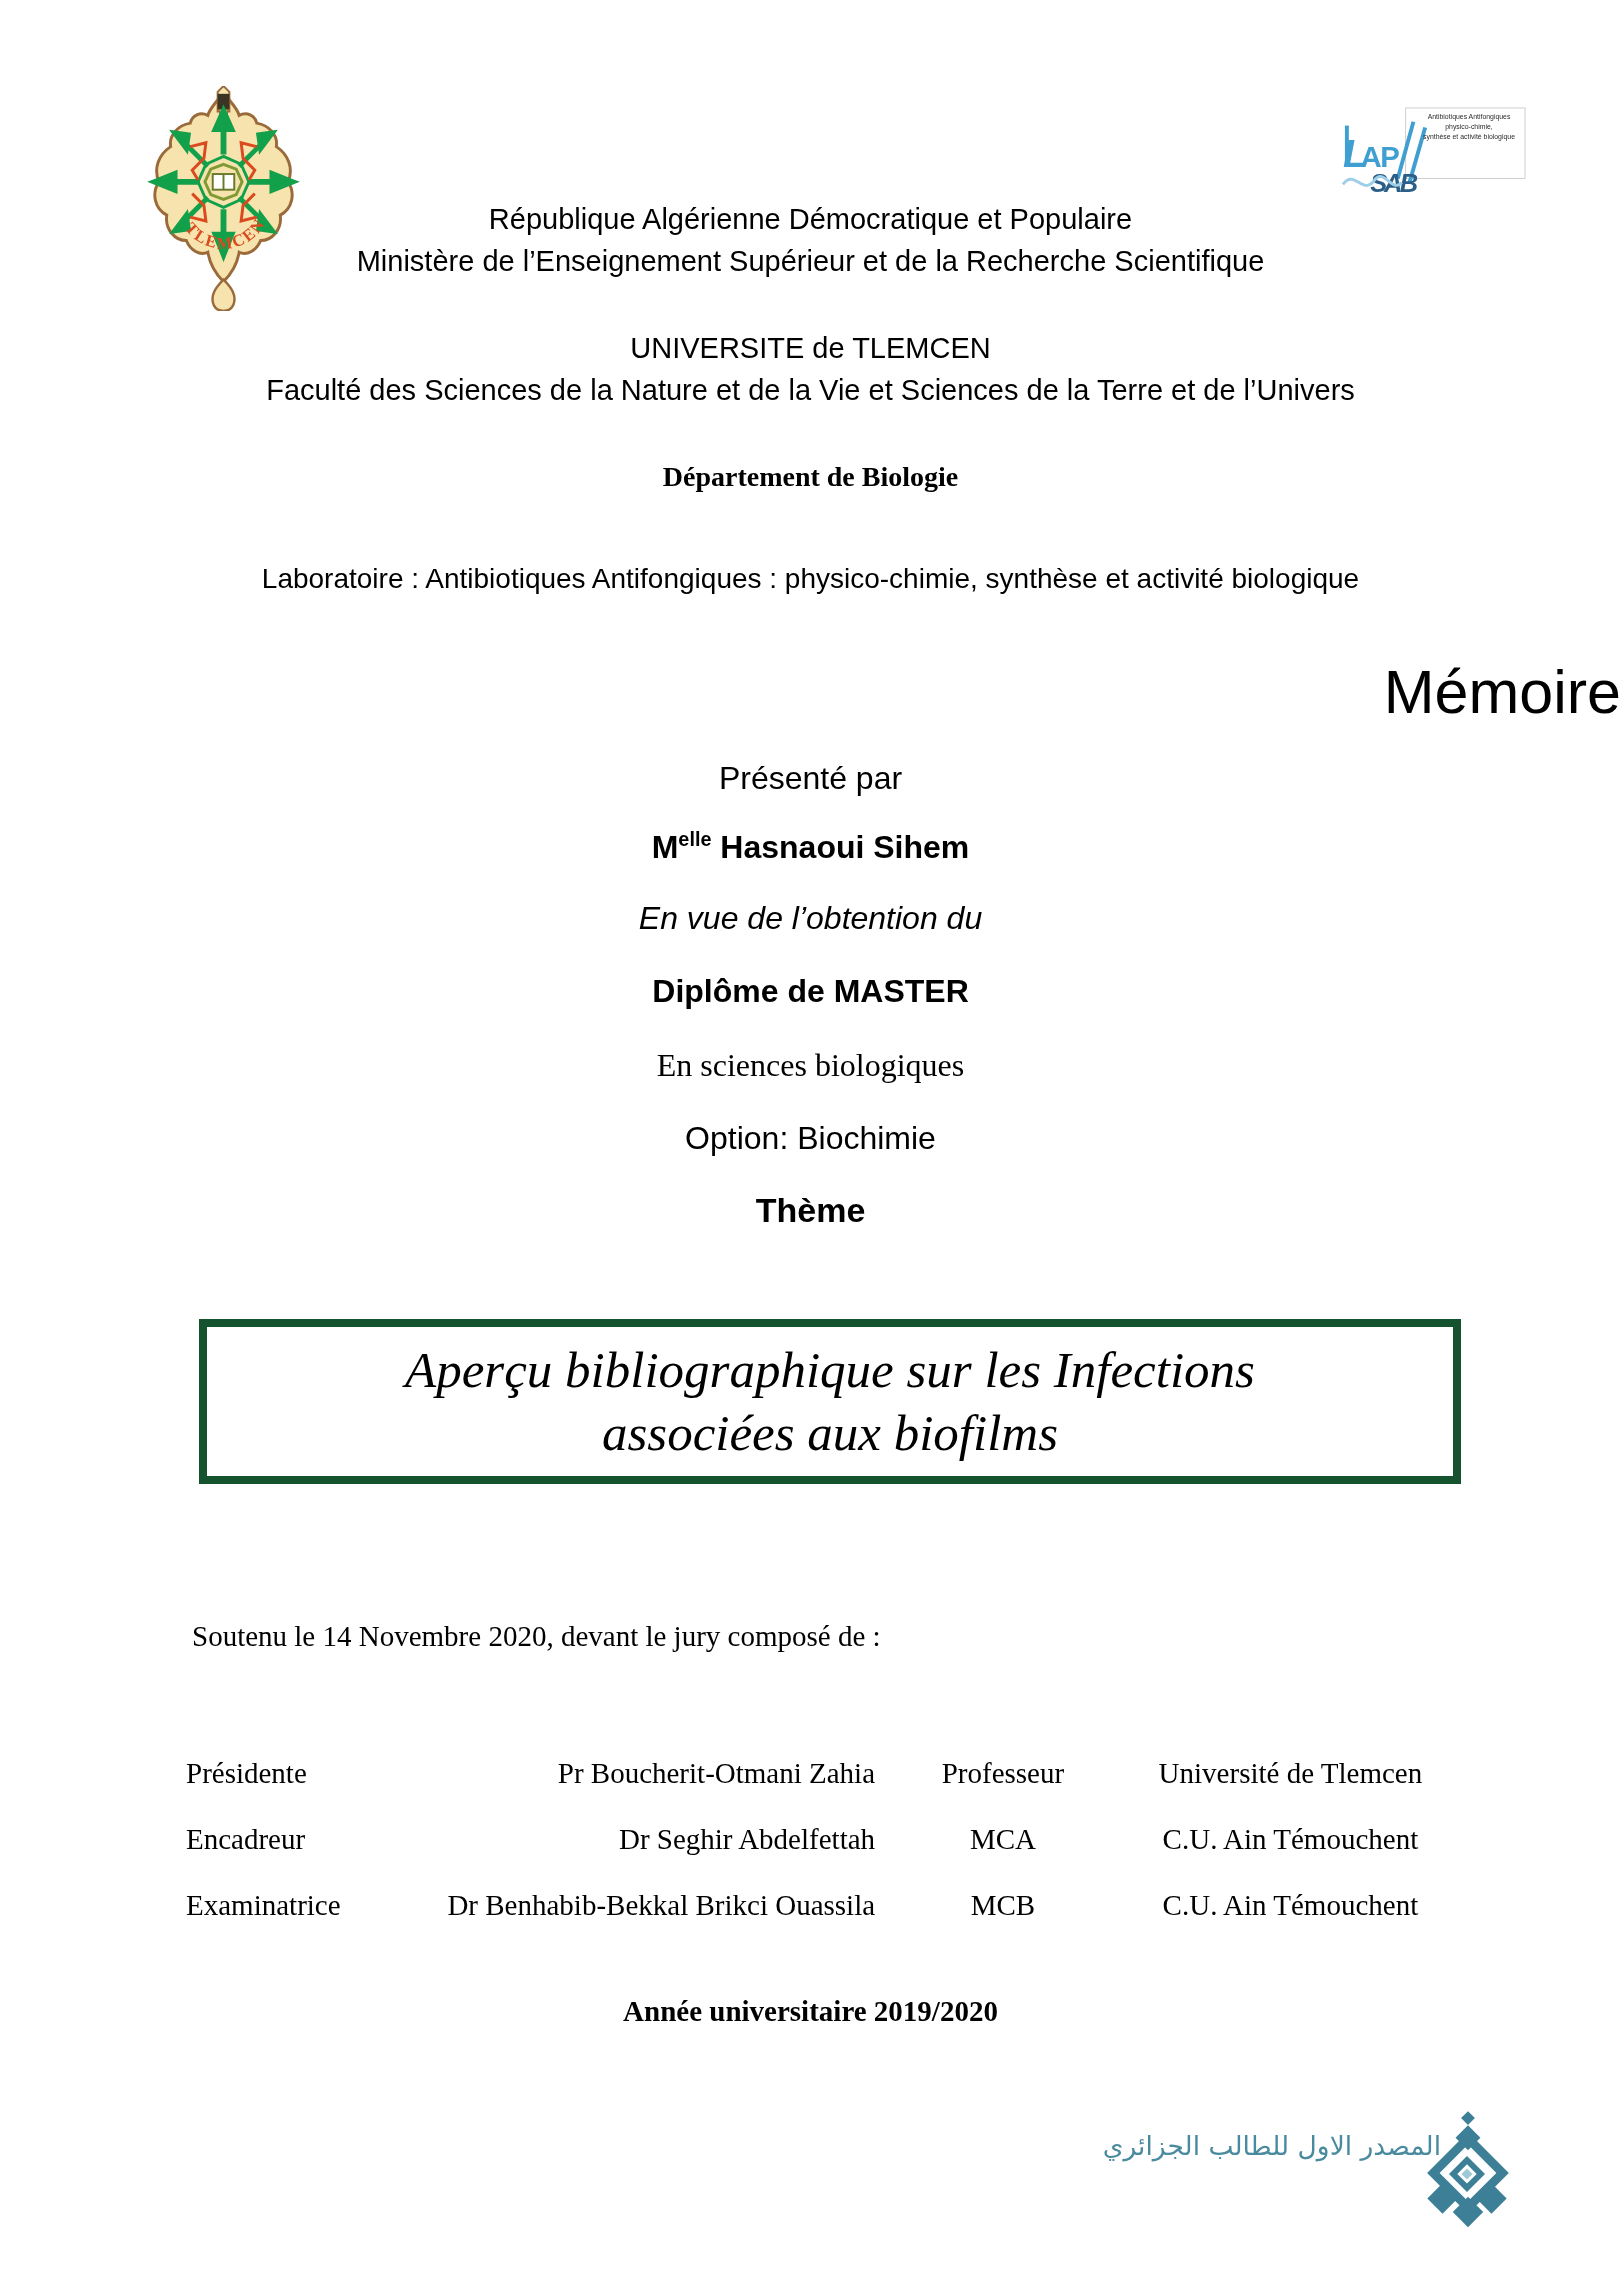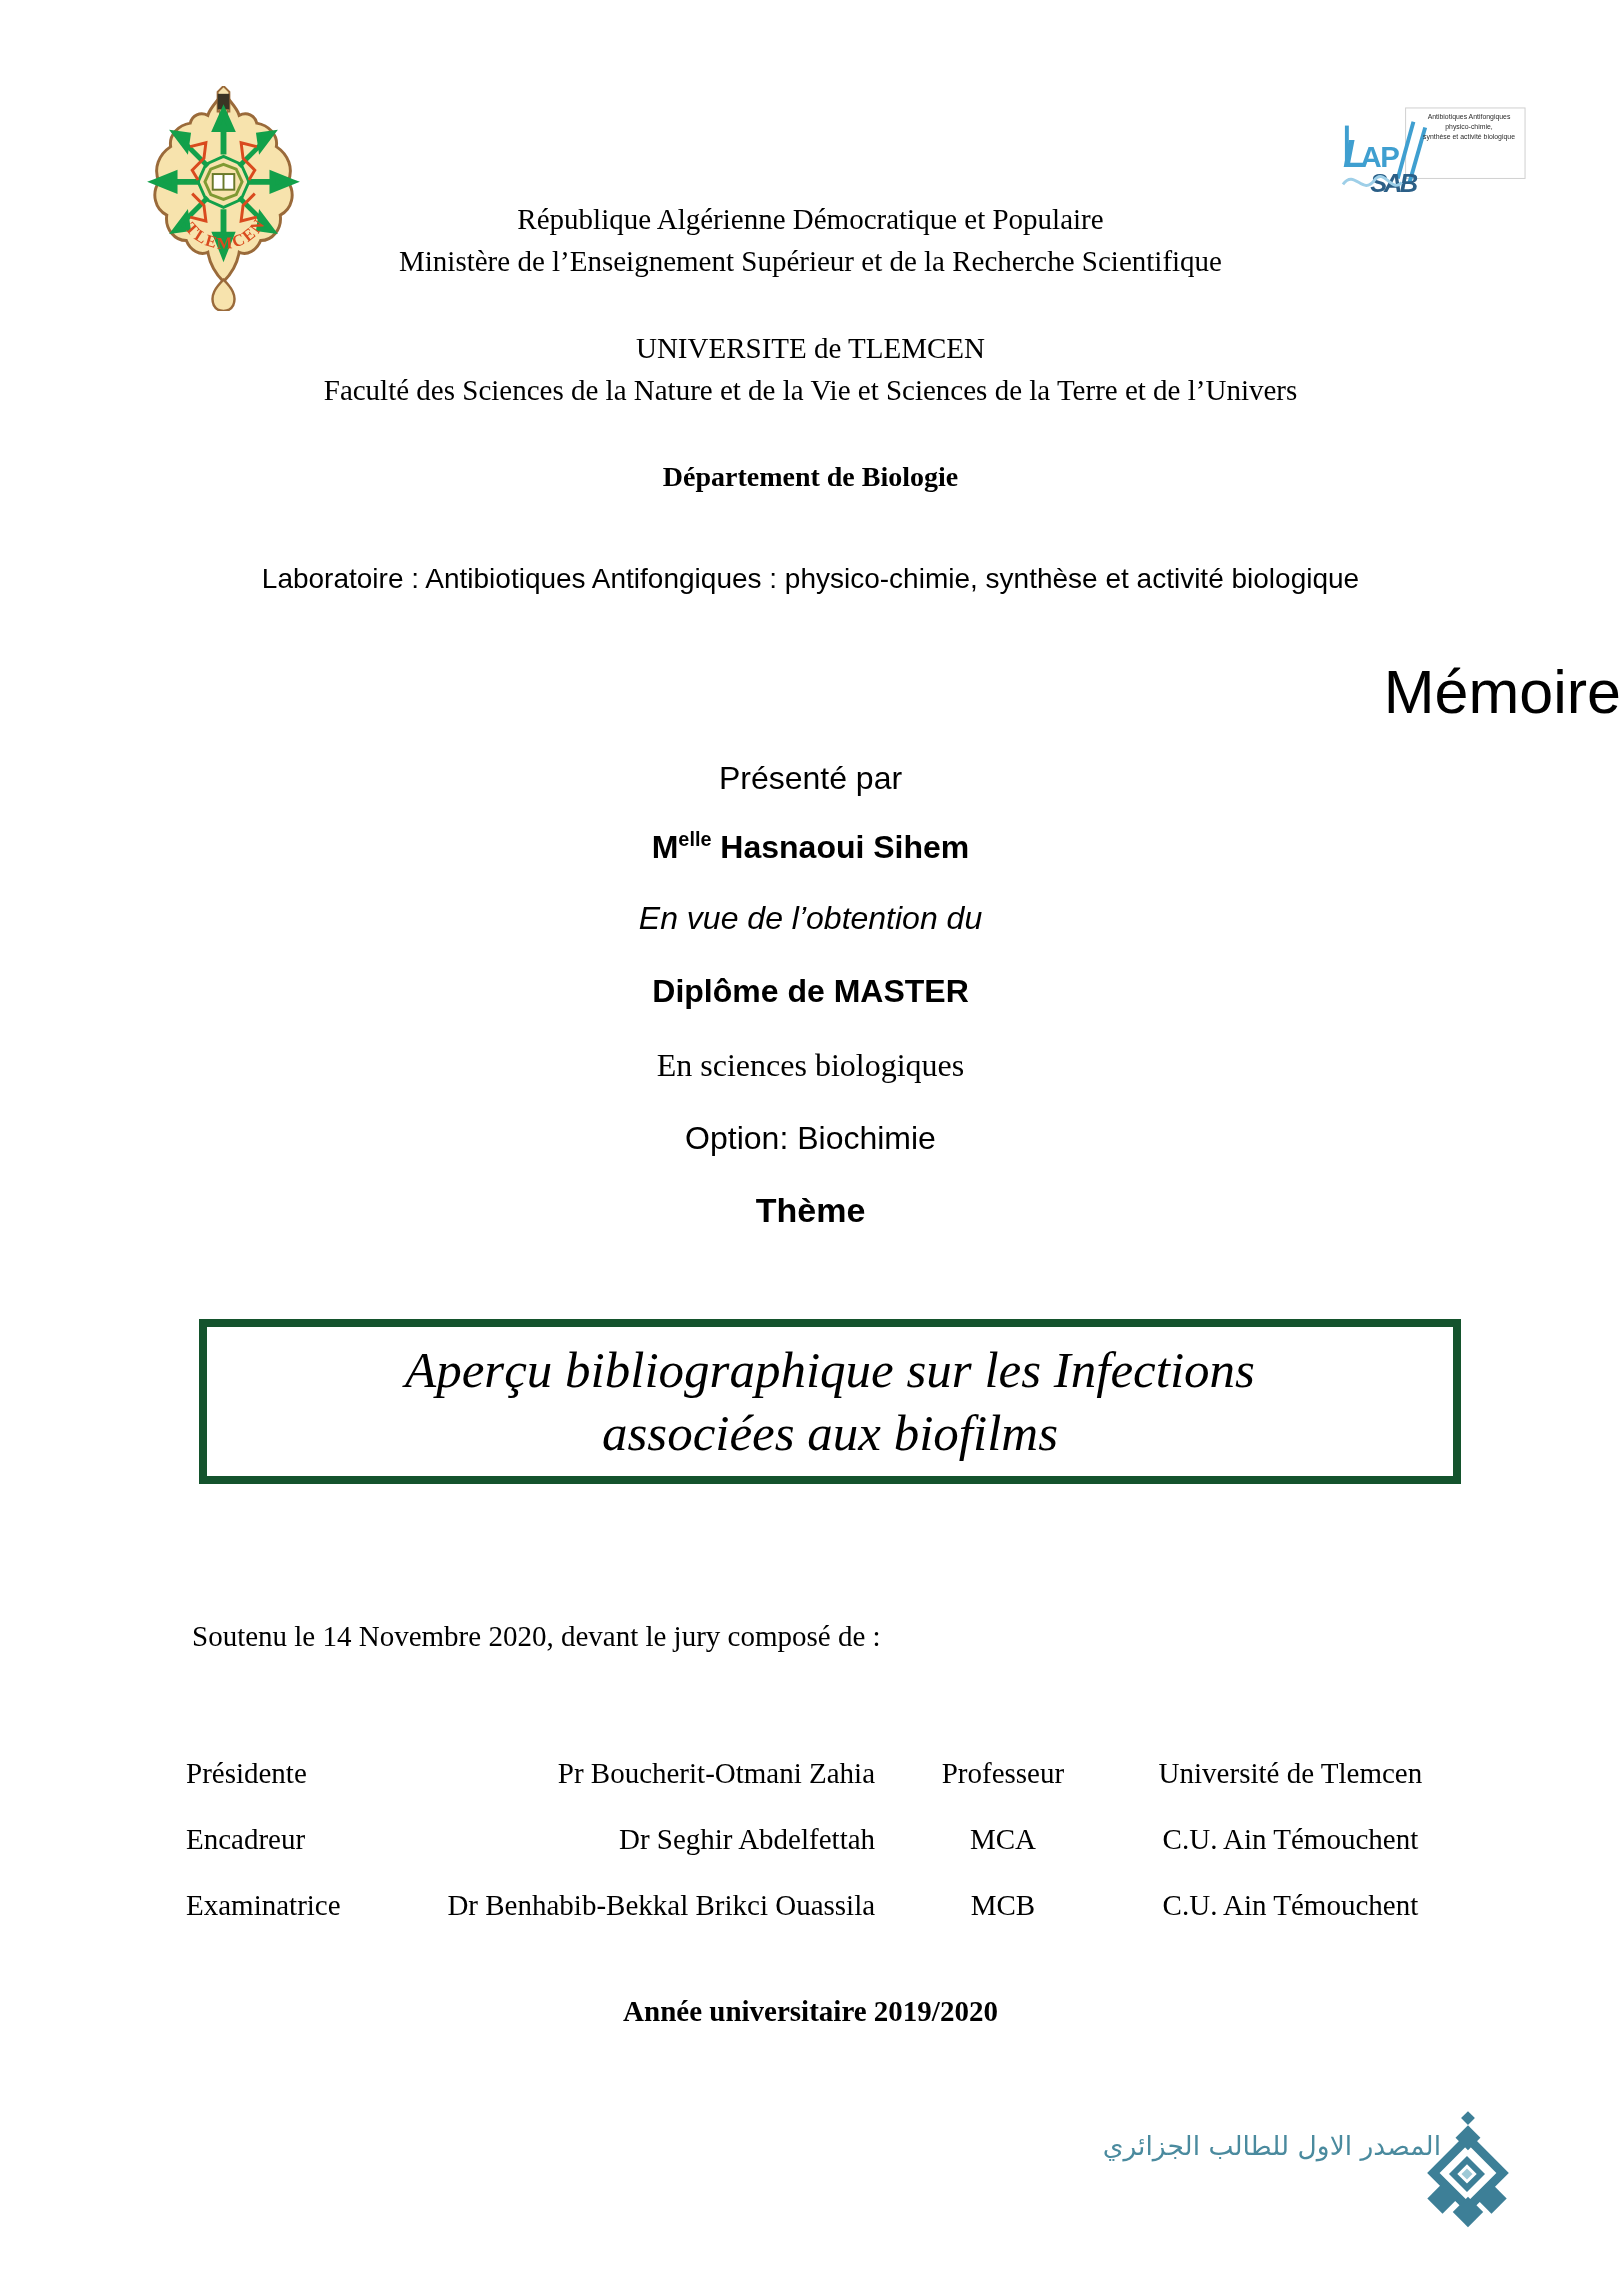--- a/index.html
+++ b/index.html
@@ -34,21 +34,21 @@
     width: 186px;
     height: 93px;
   }
 
   
   .hdr {
     position: absolute;
     left: 0;
     width: 1621px;
     text-align: center;
-    font-family: Liberation Serif, serif;
+    font-family: Liberation Sans, sans-serif;
     font-size: 29px;
     line-height: 1.30;
     color: #000;
   }
   .hdr-l1 { top: 201px; }
   .hdr-l2 { top: 243px; }
   .hdr-l3 { top: 330px; }
   .hdr-l4 { top: 372px; }
 
   .dept {

